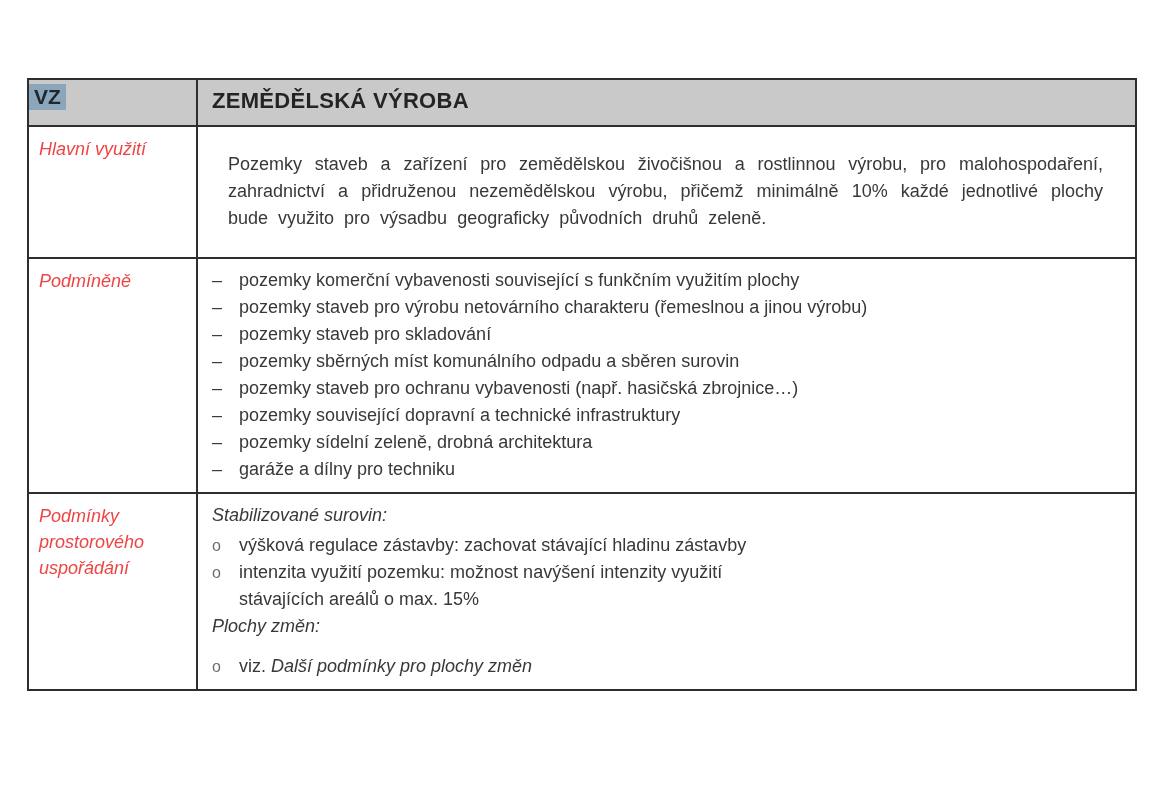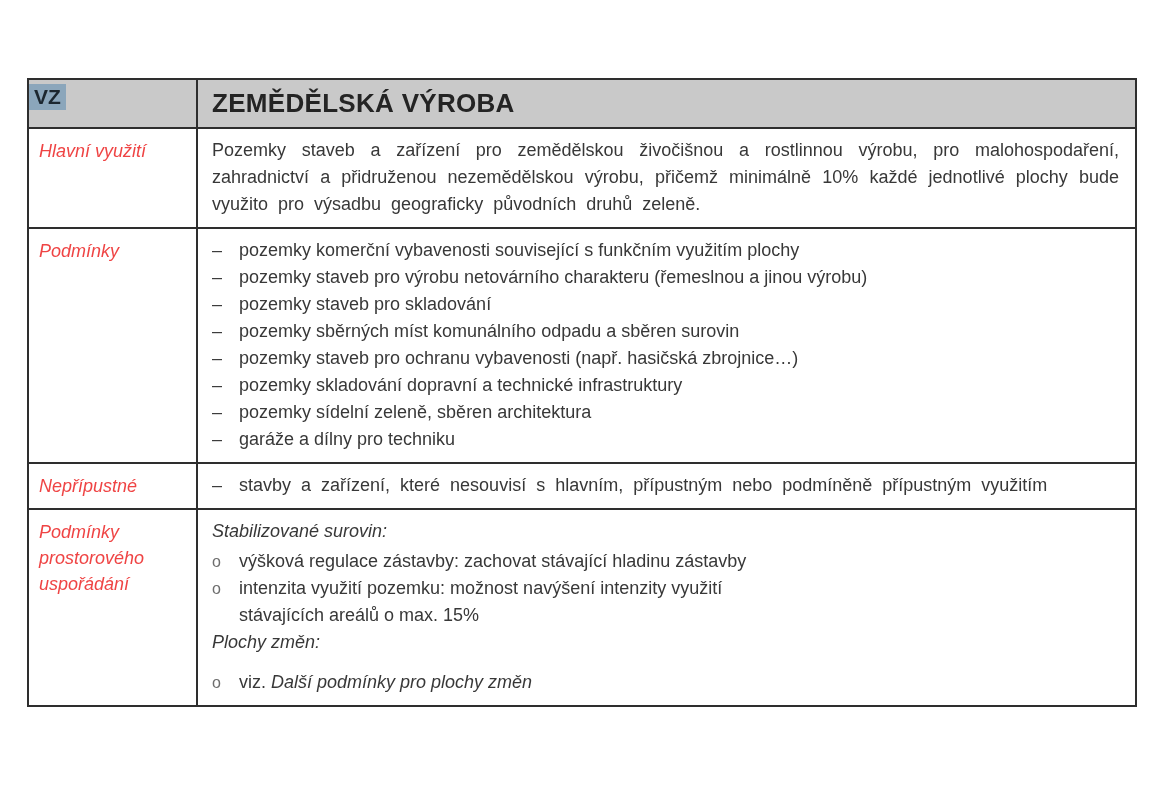--- a/index.html
+++ b/index.html
@@ -37,39 +37,39 @@
     display: inline-block;
     background: #8ba6bb;
     padding: 1px 5px;
     font-weight: bold;
     font-size: 21px;
     color: #1c2730;
   }
   .title-cell {
     vertical-align: middle;
     font-weight: bold;
-    font-size: 26px;
+    font-size: 22px;
     color: #242424;
     padding: 8px 14px;
     letter-spacing: 0.3px;
   }
   .label-cell {
     font-style: italic;
     font-size: 18px;
     color: #ef4444;
     padding: 9px 6px 8px 10px;
     line-height: 26px;
   }
   .content-cell {
     font-size: 18px;
     color: #383838;
     padding: 8px 16px 9px 14px;
     line-height: 27px;
   }
-  .para { margin: 0; }
+  .para { margin: 16px; }
   .justify { text-align: justify; word-spacing: 5px; }
   .li { display: flex; }
   .li .marker {
     flex: none;
     width: 27px;
     color: #3c3c3c;
   }
   .li .marker.circle {
     color: #6e6e6e;
     font-size: 16px;
@@ -102,21 +102,21 @@
       </tr>
     </thead>
     <tbody>
         <tr>
           <td class="label-cell">Hlavní využití</td>
           <td class="content-cell">
             <div class="para justify">Pozemky staveb a zařízení pro zemědělskou živočišnou a rostlinnou výrobu, pro malohospodaření, zahradnictví a přidruženou nezemědělskou výrobu, přičemž minimálně 10% každé jednotlivé plochy bude využito pro výsadbu geograficky původních druhů zeleně.</div>
           </td>
         </tr>
         <tr>
-          <td class="label-cell">Podmínky</td>
+          <td class="label-cell">Podmíněně</td>
           <td class="content-cell">
             <div class="li">
               <span class="marker">–</span>
               <span class="li-text">pozemky komerční vybavenosti související s funkčním využitím plochy</span>
             </div>
             <div class="li">
               <span class="marker">–</span>
               <span class="li-text">pozemky staveb pro výrobu netovárního charakteru (řemeslnou a jinou výrobu)</span>
             </div>
             <div class="li">
@@ -126,38 +126,29 @@
             <div class="li">
               <span class="marker">–</span>
               <span class="li-text">pozemky sběrných míst komunálního odpadu a sběren surovin</span>
             </div>
             <div class="li">
               <span class="marker">–</span>
               <span class="li-text">pozemky staveb pro ochranu vybavenosti (např. hasičská zbrojnice…)</span>
             </div>
             <div class="li">
               <span class="marker">–</span>
-              <span class="li-text">pozemky skladování dopravní a technické infrastruktury</span>
+              <span class="li-text">pozemky související dopravní a technické infrastruktury</span>
             </div>
             <div class="li">
               <span class="marker">–</span>
-              <span class="li-text">pozemky sídelní zeleně, sběren architektura</span>
+              <span class="li-text">pozemky sídelní zeleně, drobná architektura</span>
             </div>
             <div class="li">
               <span class="marker">–</span>
               <span class="li-text">garáže a dílny pro techniku</span>
-            </div>
-          </td>
-        </tr>
-        <tr>
-          <td class="label-cell">Nepřípustné</td>
-          <td class="content-cell">
-            <div class="li">
-              <span class="marker">–</span>
-              <span class="li-text justify">stavby a zařízení, které nesouvisí s hlavním, přípustným nebo podmíněně přípustným využitím</span>
             </div>
           </td>
         </tr>
         <tr>
           <td class="label-cell">Podmínky prostorového uspořádání</td>
           <td class="content-cell">
             <div class="sec-heading">Stabilizované surovin:</div>
             <div class="li">
               <span class="marker circle">o</span>
               <span class="li-text">výšková regulace zástavby: zachovat stávající hladinu zástavby</span>

